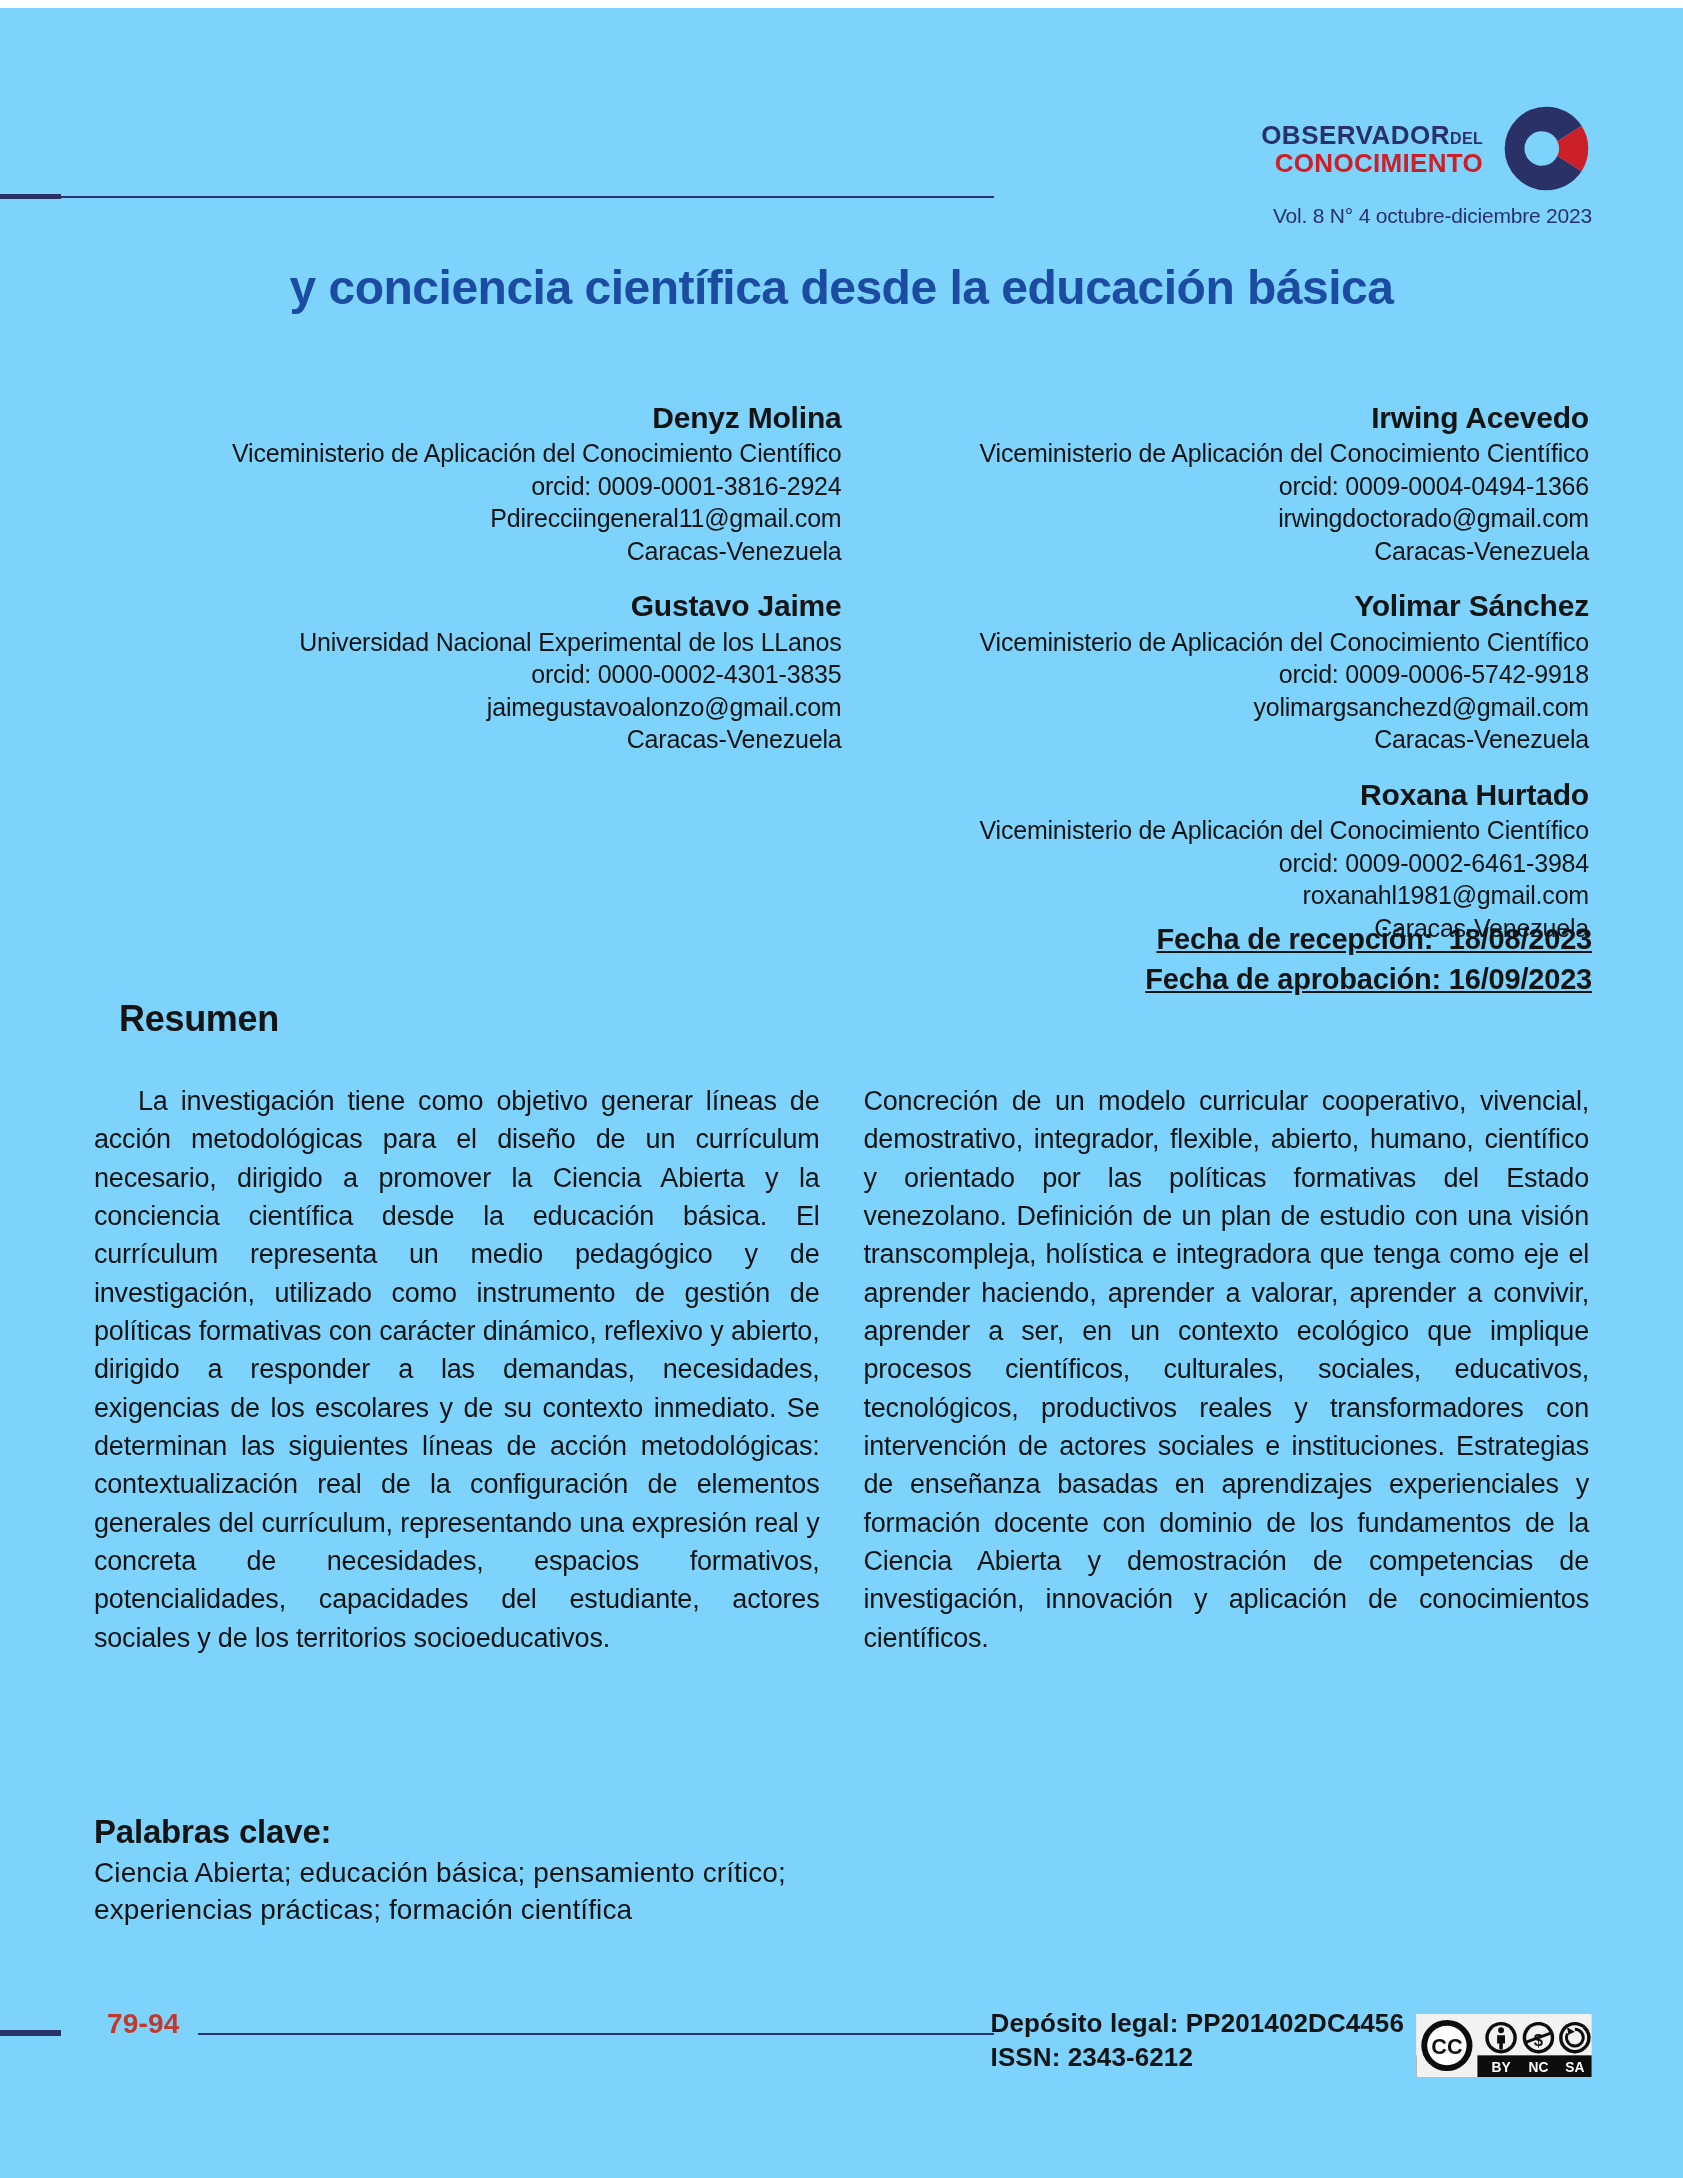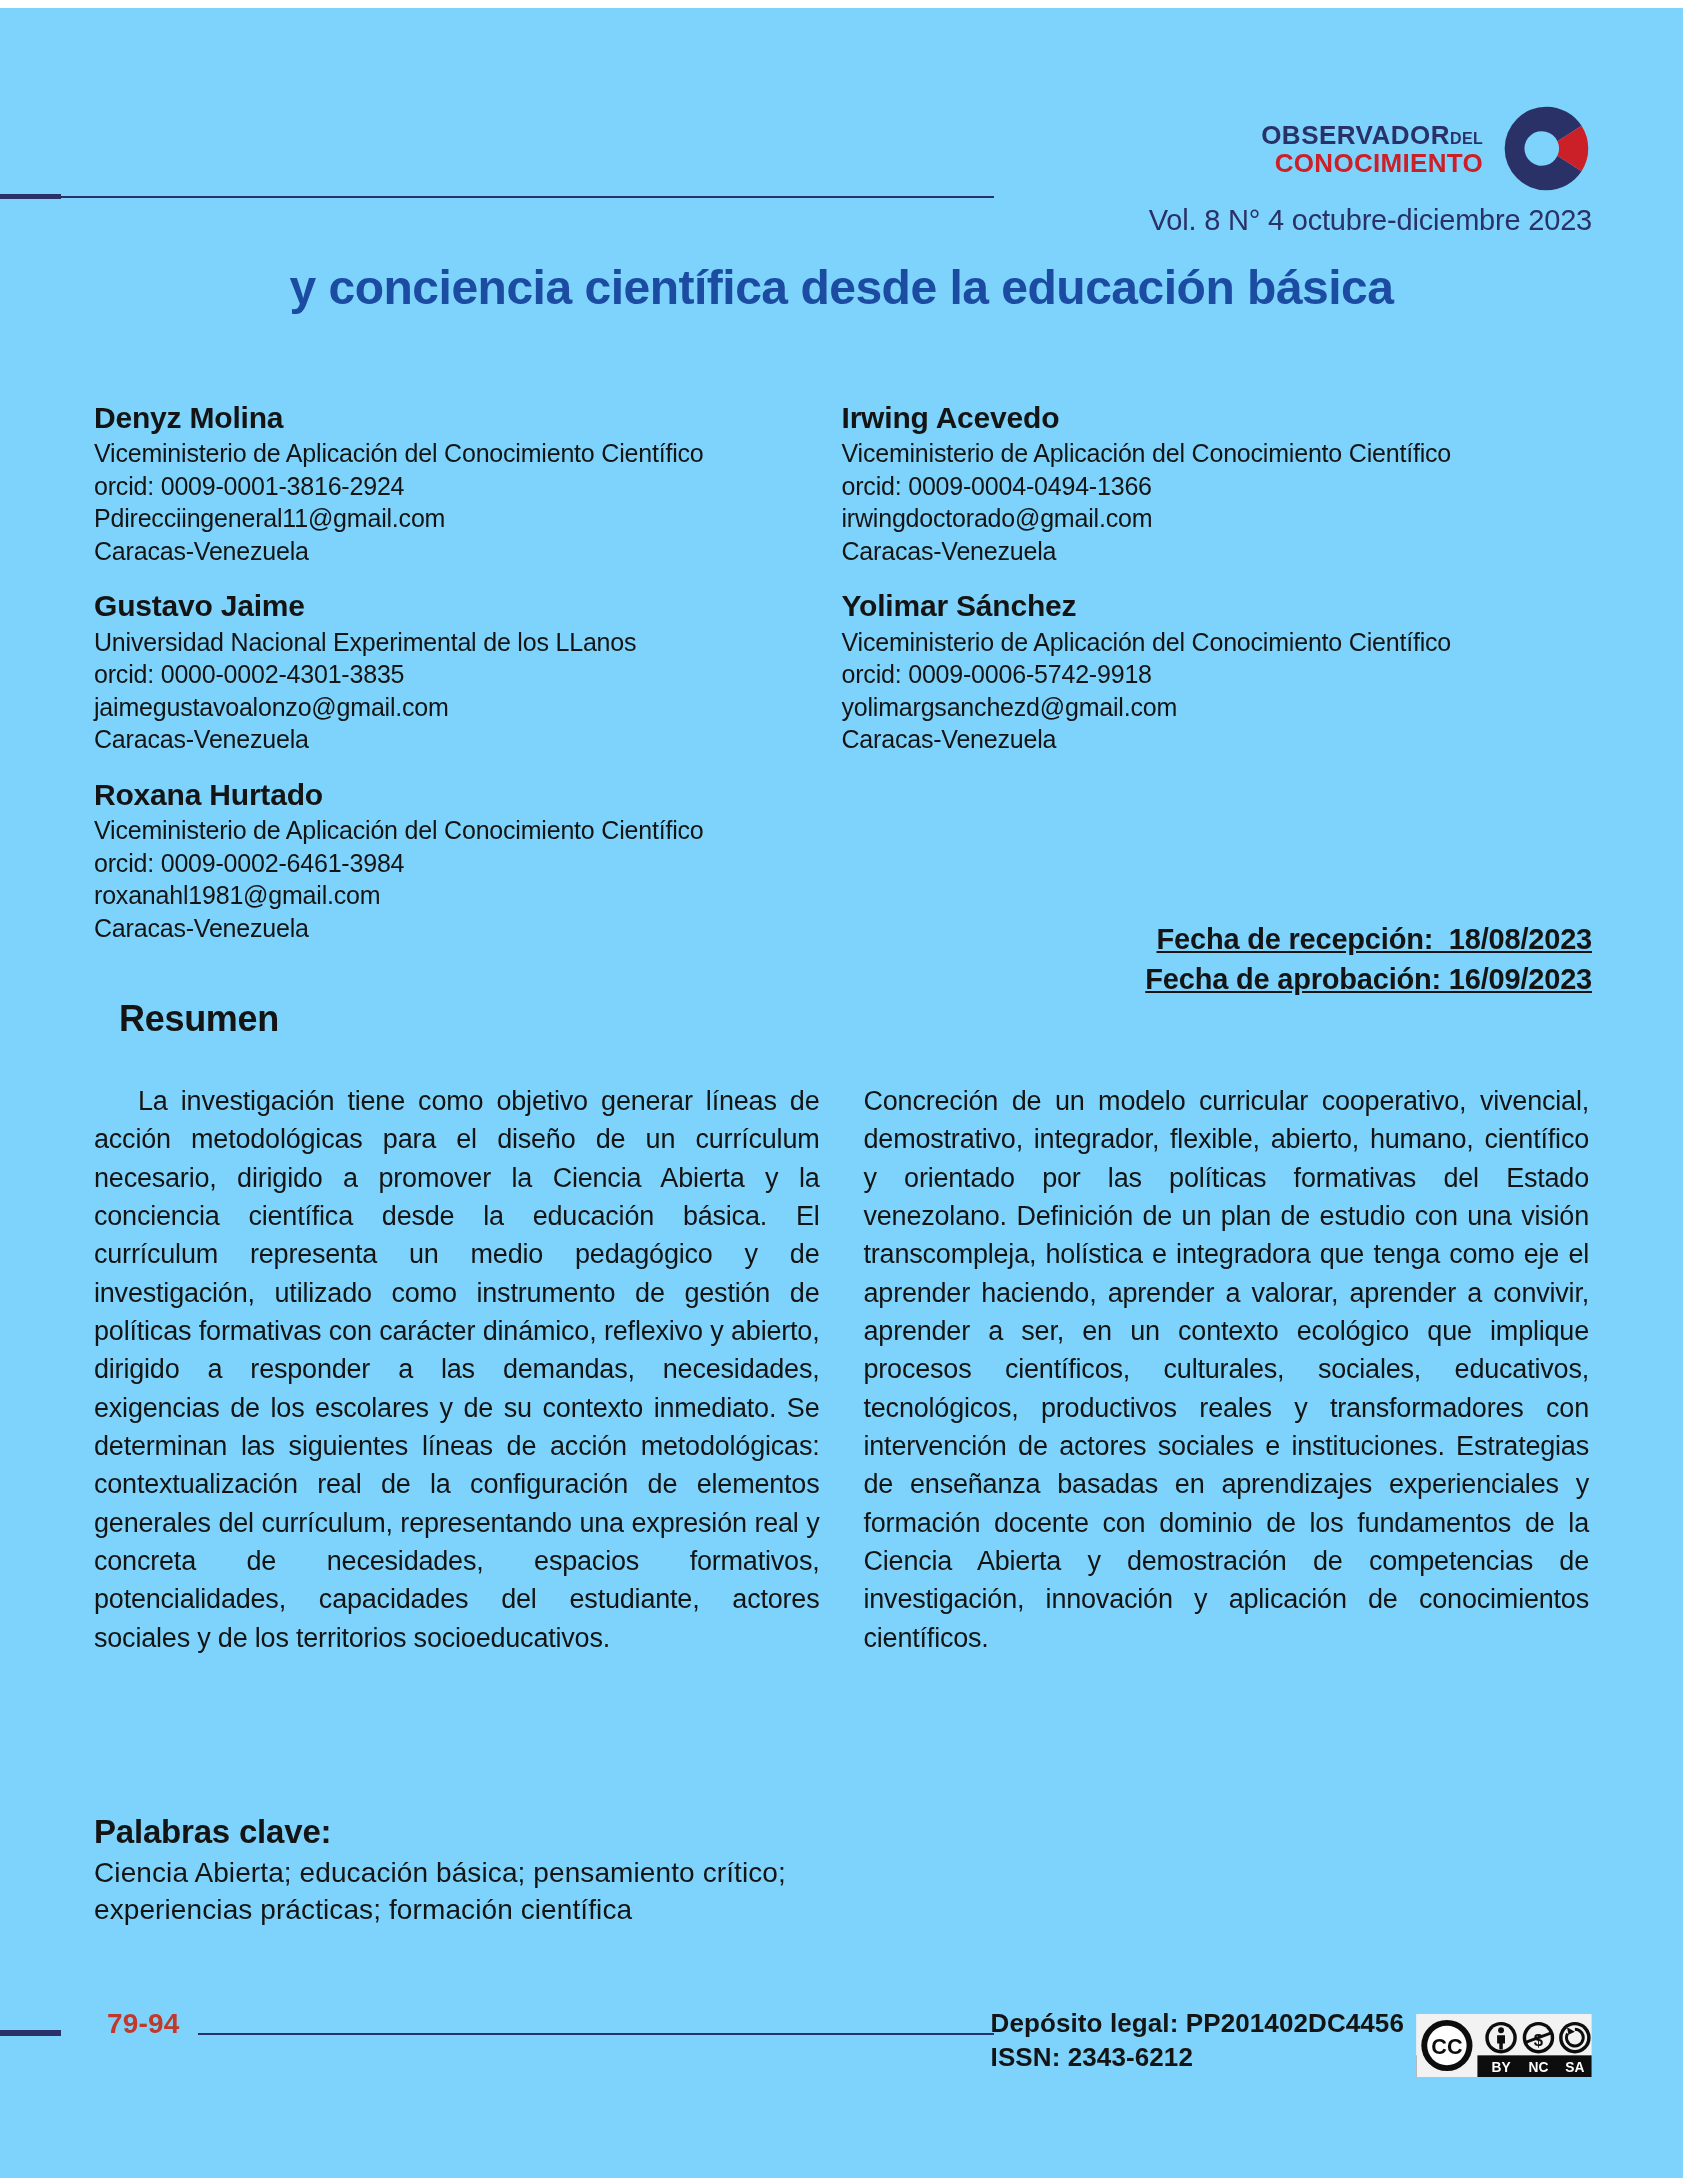--- a/index.html
+++ b/index.html
@@ -56,21 +56,21 @@
     white-space: nowrap;
     margin-top: 2px;
   }
   .brand-mark {
     width: 91px;
     height: 91px;
     flex: 0 0 91px;
   }
   .issue-line {
     margin-top: 10px;
-    font-size: 29px;
+    font-size: 21px;
     color: #2a3166;
     white-space: nowrap;
     letter-spacing: -0.2px;
   }
 
   .header-rule {
     position: absolute;
     left: 0;
     top: 186px;
     width: 1683px;
@@ -116,21 +116,21 @@
     top: 391px;
     width: 1495px;
   }
   .author-row {
     display: flex;
     justify-content: space-between;
     margin-bottom: 20px;
   }
   .author-block {
     width: 50%;
-    text-align: left;
+    text-align: right;
     color: #141414;
   }
   .author-block.solo {
     width: 100%;
   }
   .author-name {
     font-size: 30px;
     font-weight: 700;
     line-height: 1.28;
     letter-spacing: -0.2px;

